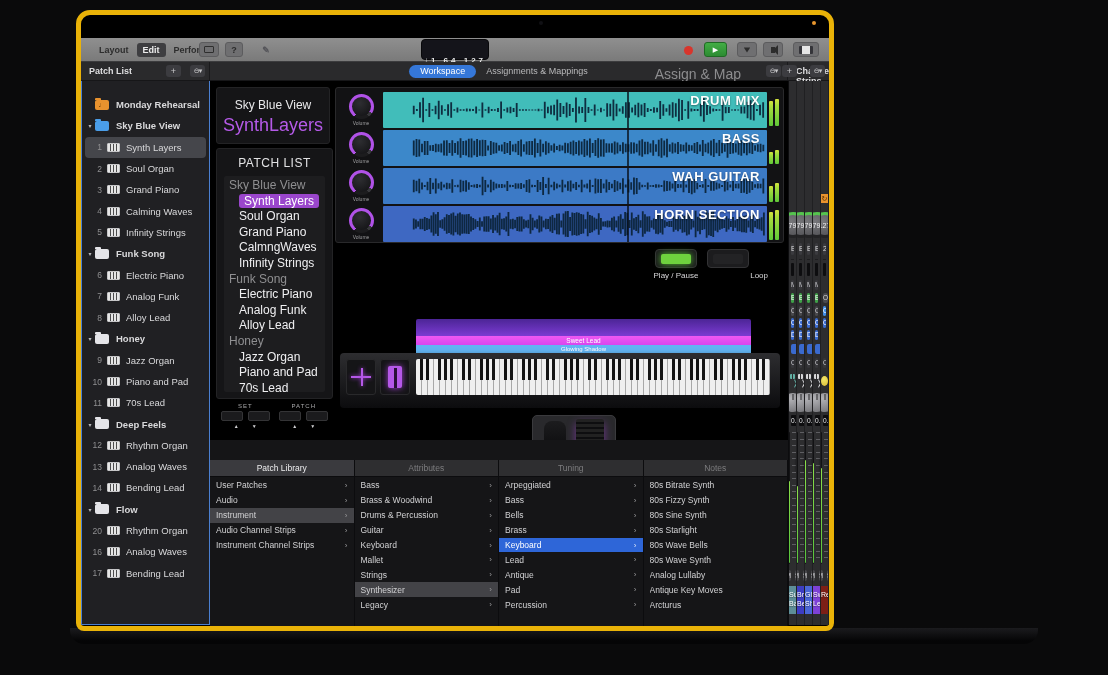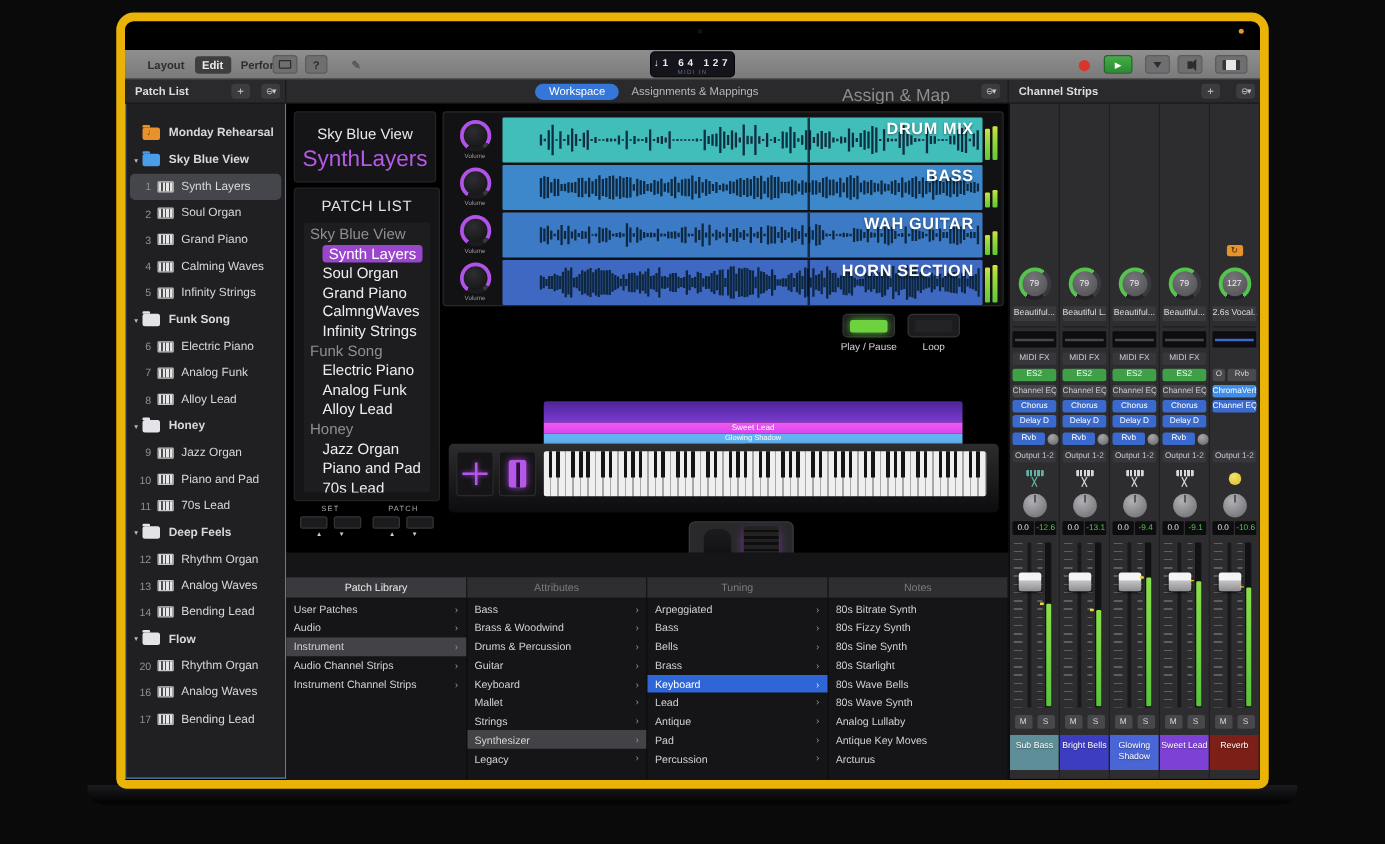--- a/index.html
+++ b/index.html
@@ -1,38 +1,38 @@
 <!DOCTYPE html>
 <html><head>
 <meta charset="utf-8">
 <style>
   *{margin:0;padding:0;box-sizing:border-box;}
   html,body{width:1108px;height:675px;overflow:hidden;}
   body{background:#0a0a0b;font-family:"Liberation Sans",sans-serif;position:relative;
        -webkit-font-smoothing:antialiased;}
   .chassis{position:absolute;left:70px;top:628px;width:968px;height:16px;
            background:linear-gradient(#1b1b1e,#050506 80%);border-radius:0 0 14px 14px;}
-  .screen{position:absolute;left:93px;top:10px;width:922px;height:621px;background:#000;
-          border:7px solid #eab308;border-radius:14px 14px 8px 8px;overflow:hidden;}
+  .screen{position:absolute;left:76px;top:10px;width:758px;height:621px;background:#000;
+          border:5px solid #eab308;border-radius:14px 14px 8px 8px;overflow:hidden;}
   .camdot{position:absolute;left:458px;top:6px;width:4px;height:4px;border-radius:50%;background:#101014;}
   .beacon{position:absolute;right:13px;top:6px;width:4px;height:4px;border-radius:50%;}
 
   
   .toolbar{position:absolute;left:0;top:23px;width:100%;height:24px;
            background:linear-gradient(#8f8f8f,#7a7a7a);border-bottom:1px solid #3c3c3e;}
   .modes{position:absolute;left:12px;top:4px;display:flex;gap:2px;align-items:center;height:16px;}
   .modebtn{font-size:9px;color:#2d2d2d;padding:2px 6px;border-radius:3px;font-weight:bold;}
   .modebtn.on{background:#3e3e41;color:#ececec;}
   .tbtn{position:absolute;top:4px;height:15px;border-radius:3px;background:#6f6f71;
         border:1px solid #5c5c5e;color:#2a2a2a;font-size:9px;font-weight:bold;
         display:flex;align-items:center;justify-content:center;}
   .glyphbox{width:10px;height:7px;border:1px solid #2e2e2e;border-radius:1px;}
   .lcd{position:absolute;left:50%;top:1px;transform:translateX(-50%);width:68px;height:21px;
        background:#14141a;border:1px solid #08080a;border-radius:4px;text-align:center;}
-  .lcd .l1{font-size:8px;color:#ececec;letter-spacing:3px;margin-top:4px;font-weight:bold;}
+  .lcd .l1{font-size:8px;color:#ececec;letter-spacing:3px;margin-top:16px;font-weight:bold;}
   .lcd .l2{font-size:5px;color:#5d6e84;letter-spacing:1px;}
   .rec{position:absolute;top:8px;width:9px;height:9px;border-radius:50%;background:#d8352c;}
   .playbtn{position:absolute;top:4px;width:23px;height:15px;background:linear-gradient(#43ad45,#2c8c32);
            border-radius:3px;border:1px solid #1f6a24;color:#fff;font-size:7px;
            display:flex;align-items:center;justify-content:center;}
   .tri{width:0;height:0;border-left:6px solid #2c2c2c;border-top:4px solid transparent;border-bottom:4px solid transparent;}
   .spk{width:4px;height:6px;background:#2c2c2c;position:relative;}
   .spk::after{content:"";position:absolute;left:2px;top:-2px;border-right:5px solid #2c2c2c;
               border-top:5px solid transparent;border-bottom:5px solid transparent;}
   .panelsglyph{width:14px;height:8px;background:linear-gradient(90deg,#35353a 0 3px,#e6e6e6 3px 11px,#35353a 11px 14px);border-radius:1px;}
@@ -531,21 +531,21 @@
       </div>
 
     <div class="transport">
       <div class="tpbtn" style="left:320px;">
         <div class="tpinner lit"></div>
         </div>
       <div class="tpbtn" style="left:372px;">
         <div class="tpinner"></div>
         </div>
       <div class="tplabel" style="left:301px;">Play / Pause</div>
-      <div class="tplabel" style="left:353px;">Loop</div>
+      <div class="tplabel" style="left:353px;text-align:right;">Loop</div>
       <div class="mvknob"></div>
       <div class="mvlabel">Main Volume</div>
       <div class="mmeter">
         <div class="mmbar"></div>
         <div class="mmbar" style="height:92%;"></div>
       </div>
     </div>
 
     <div class="layers">
       <div class="lbar lbar0"></div>

